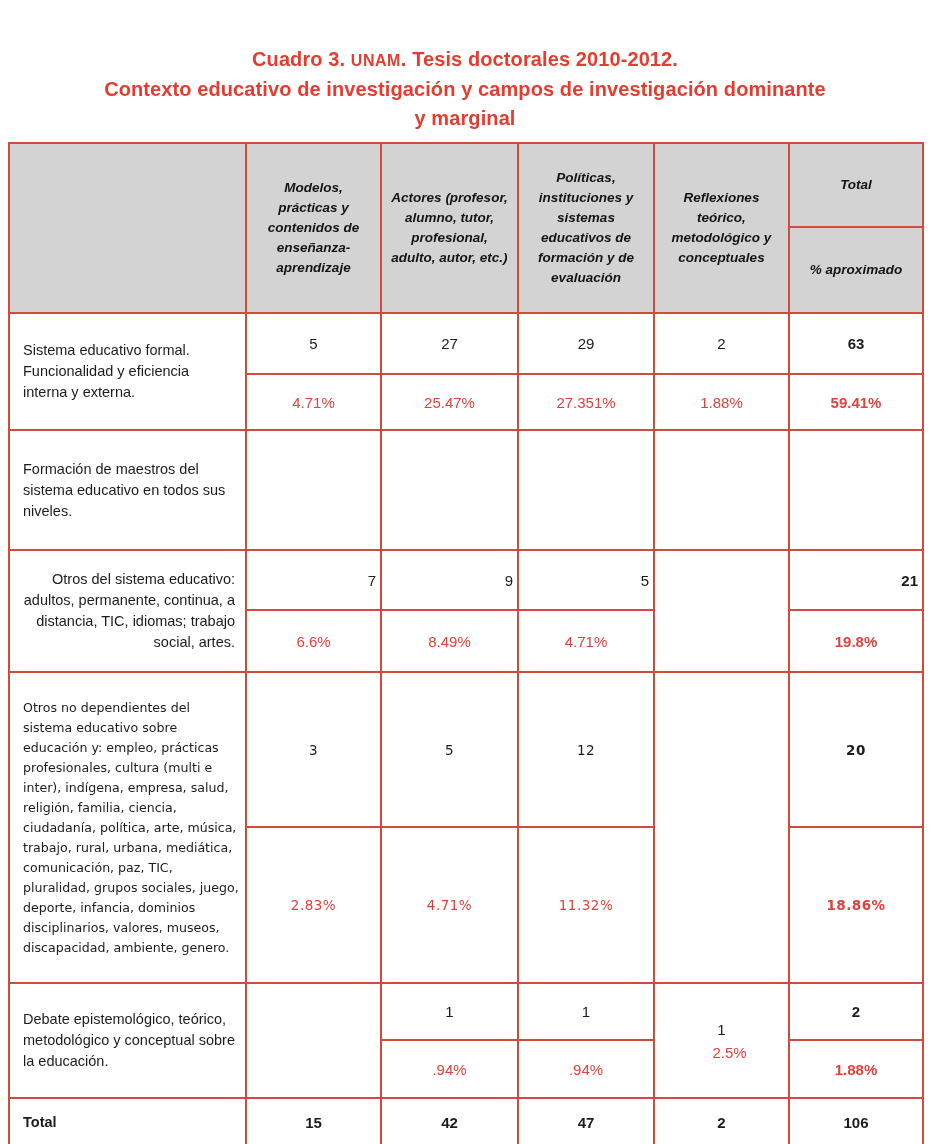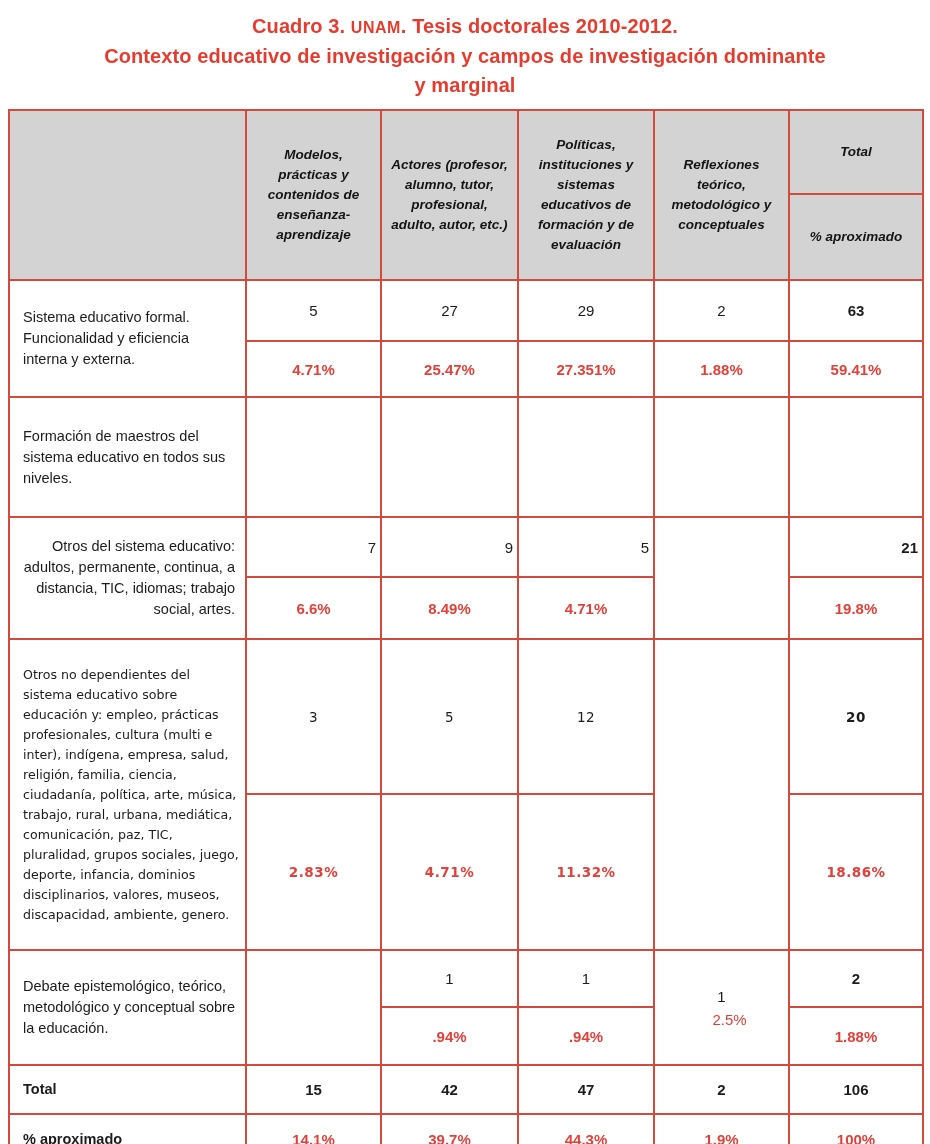--- a/index.html
+++ b/index.html
@@ -11,20 +11,21 @@
   }
   
   .title-block {
     padding-top: 12px;
     text-align: center;
     color: #e63c2f;
     font-weight: bold;
     font-size: 20px;
     line-height: 29px;
     letter-spacing: 0.1px;
+    margin-top: 33px;
   }
   .title-unam { font-size: 16px; letter-spacing: 0.5px; }
   
   table.cuadro {
     border-collapse: collapse;
     table-layout: fixed;
     width: 914px;
     margin: 9px 0 0 8px;
   }
   table.cuadro td, table.cuadro th {
@@ -47,21 +48,21 @@
     text-align: left;
     padding: 6px 10px 6px 13px;
     font-size: 14.5px;
     line-height: 21px;
   }
   .num {
     text-align: center;
     font-size: 15px;
     padding: 2px 4px;
   }
-  .pct { color: #e0413a; font-weight: bold; }
+  .pct { color: #e0413a; }
   .tot { font-weight: bold; }
   .bold { font-weight: bold; }
   
   .wide td.lbl { font-family: "DejaVu Sans", sans-serif; font-size: 12.6px; line-height: 20px; padding-right: 4px; }
   .wide td.num { font-family: "DejaVu Sans", sans-serif; font-size: 13.5px; letter-spacing: 0.5px; }
   
   .hA  { height: 74px; }
   .hB  { height: 76px; }
   .r1a td { height: 55px; border-radius: 30px; }
   .r1b td { height: 50px; }

